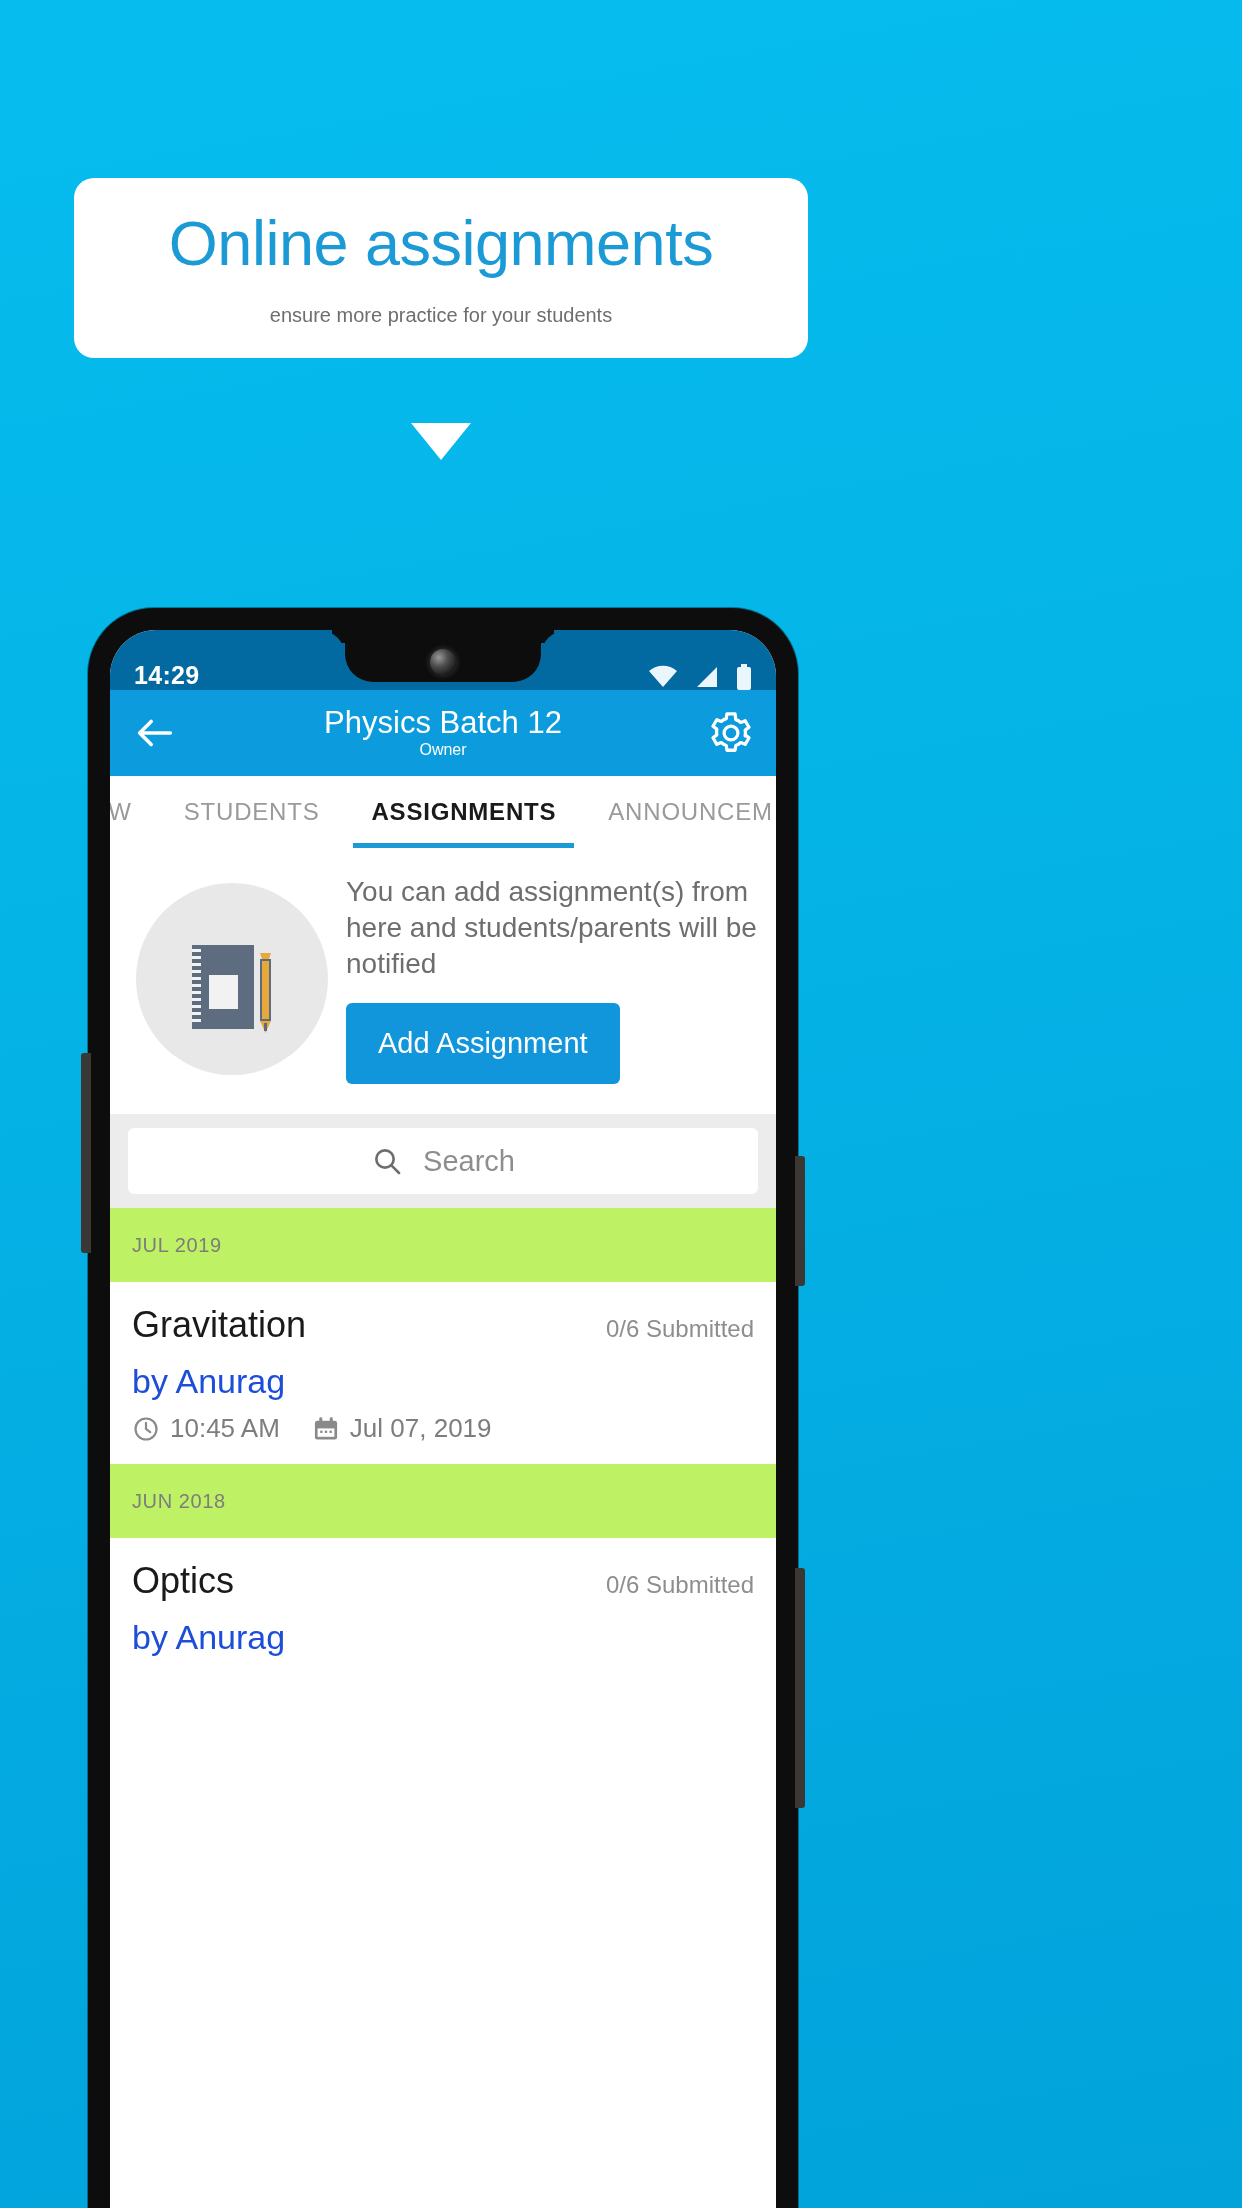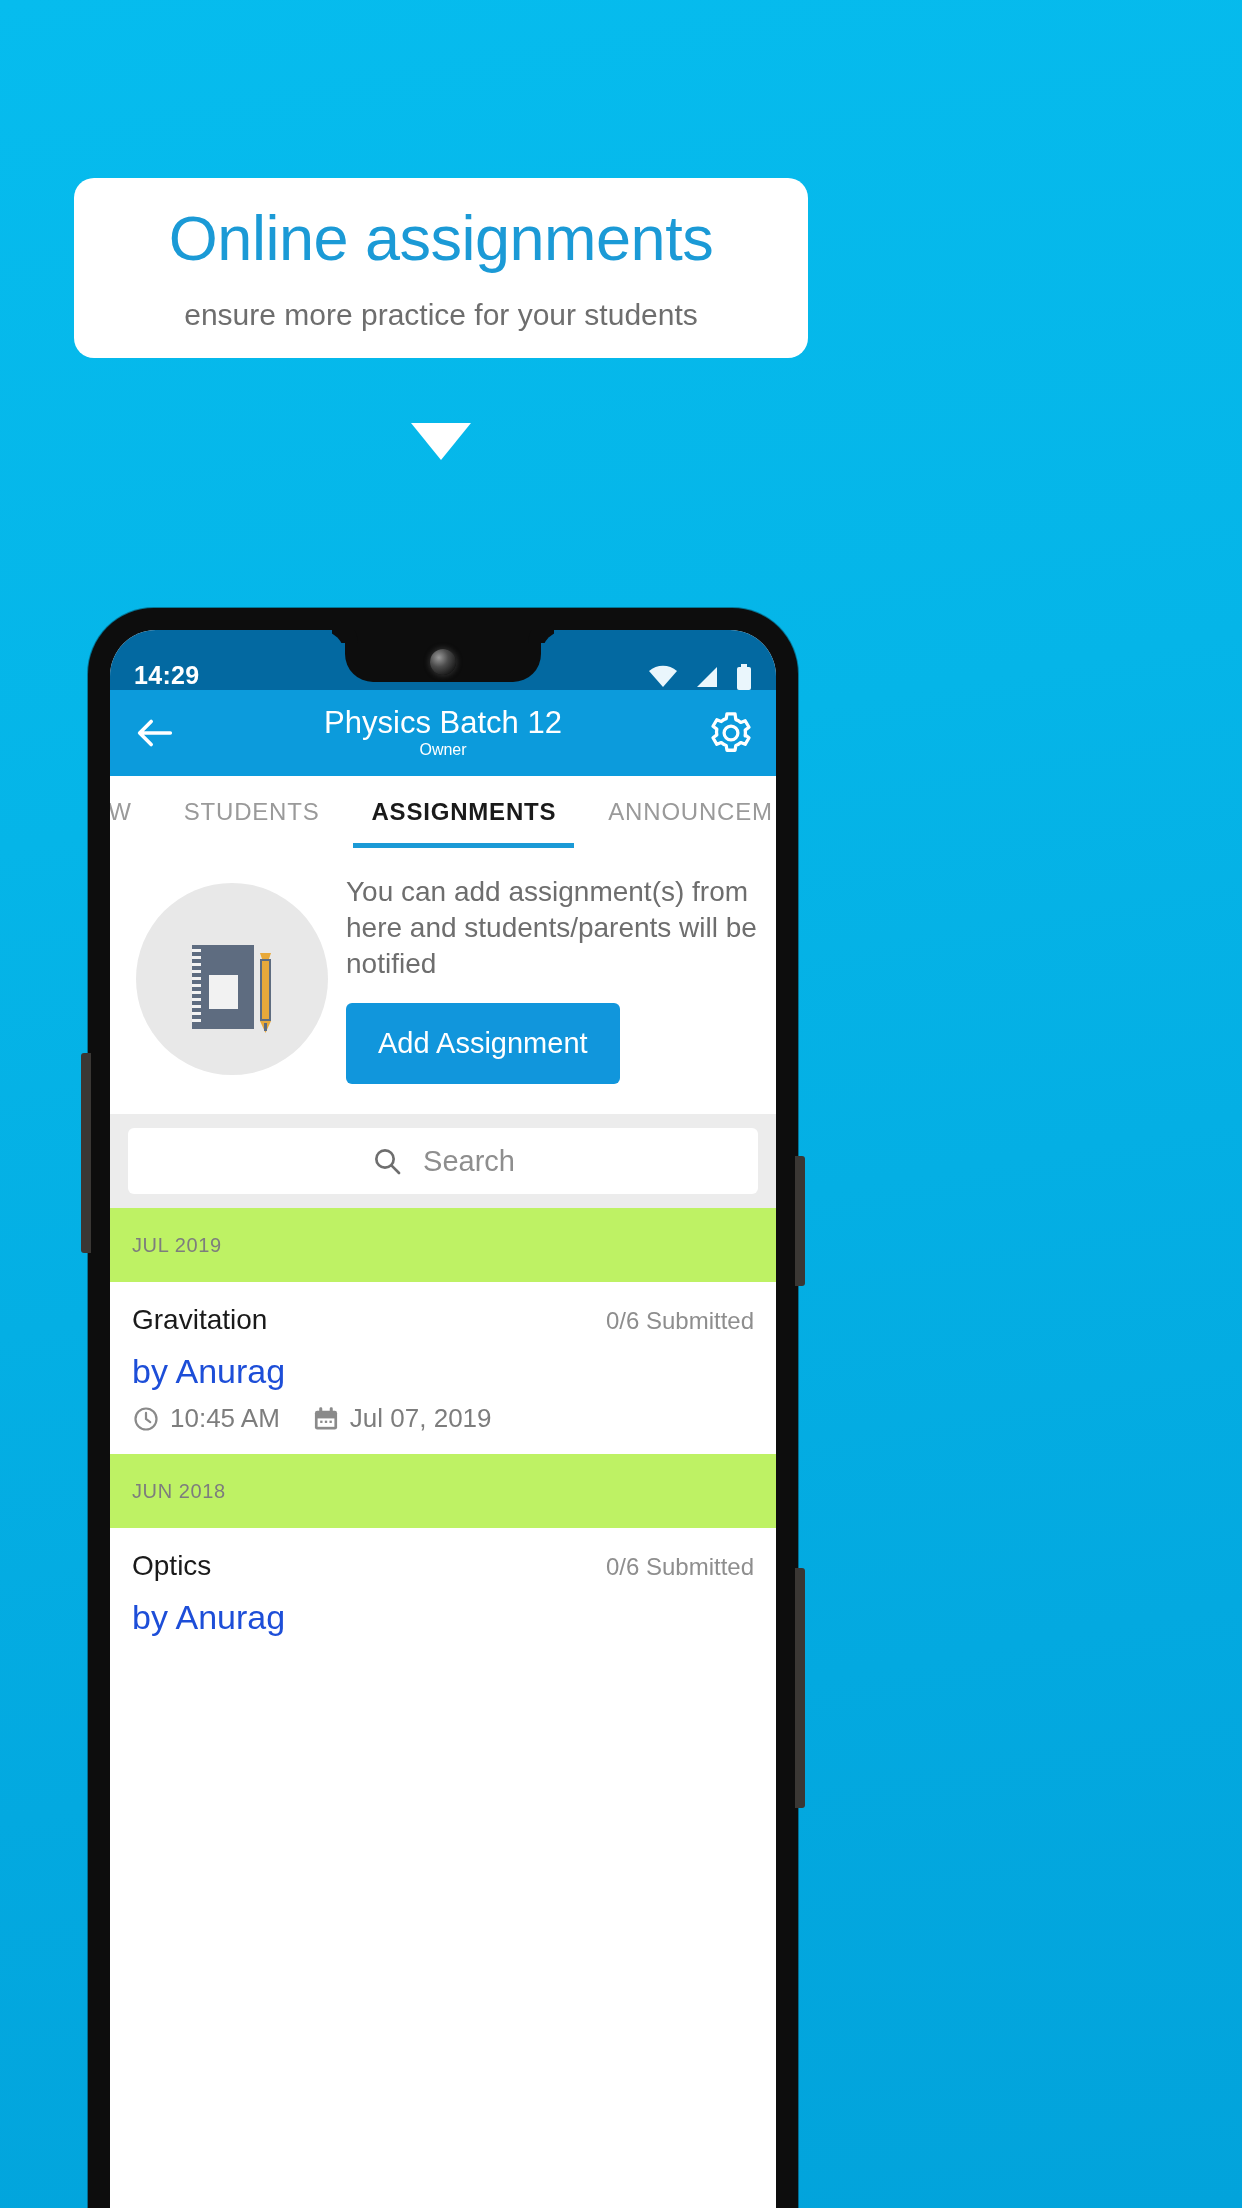--- a/index.html
+++ b/index.html
@@ -14,21 +14,21 @@
   #bubble{
     position:absolute; left:74px; top:178px; width:734px; height:180px;
     background:#ffffff; border-radius:20px;
     display:flex; flex-direction:column; align-items:center; justify-content:center;
   }
   #bubble-title{
     font-size:63px; color:#1B9AD6; font-weight:400; letter-spacing:-.5px;
     line-height:1; margin-bottom:30px; white-space:nowrap;
   }
   #bubble-sub{
-    font-size:30px; color:#6E6E6E; font-weight:400; line-height:1; white-space:nowrap;
+    font-size:20px; color:#6E6E6E; font-weight:400; line-height:1; white-space:nowrap;
   }
   #bubble-tail{
     position:absolute; left:411px; top:423px;
     width:0; height:0;
     border-left:30px solid transparent;
     border-right:30px solid transparent;
     border-top:37px solid #ffffff;
   }
 
   
@@ -140,21 +140,21 @@
     font-family:inherit; cursor:pointer;
   }
 
   
   .month-head{
     background:#bef264; height:74px; display:flex; align-items:center;
     padding-left:22px; font-size:20px; color:#7D7D7D; letter-spacing:.6px;
   }
   .assign-row{ background:#fff; padding:22px 22px 20px 22px; }
   .assign-top{ display:flex; align-items:baseline; justify-content:space-between; }
-  .assign-title{ font-size:28px; color:#1a1a1a; font-weight:400; }
+  .assign-title{ font-size:36px; color:#1a1a1a; font-weight:400; }
   .assign-sub{ font-size:24px; color:#8E8E8E; }
   .assign-by{ font-size:34px; color:#1d4ed8; margin-top:16px; }
   .assign-meta{
     display:flex; align-items:center; gap:10px; margin-top:12px;
     font-size:26px; color:#7D7D7D;
   }
   .assign-meta .gap{ width:12px; }
 </style>
 </head>
 <body>

